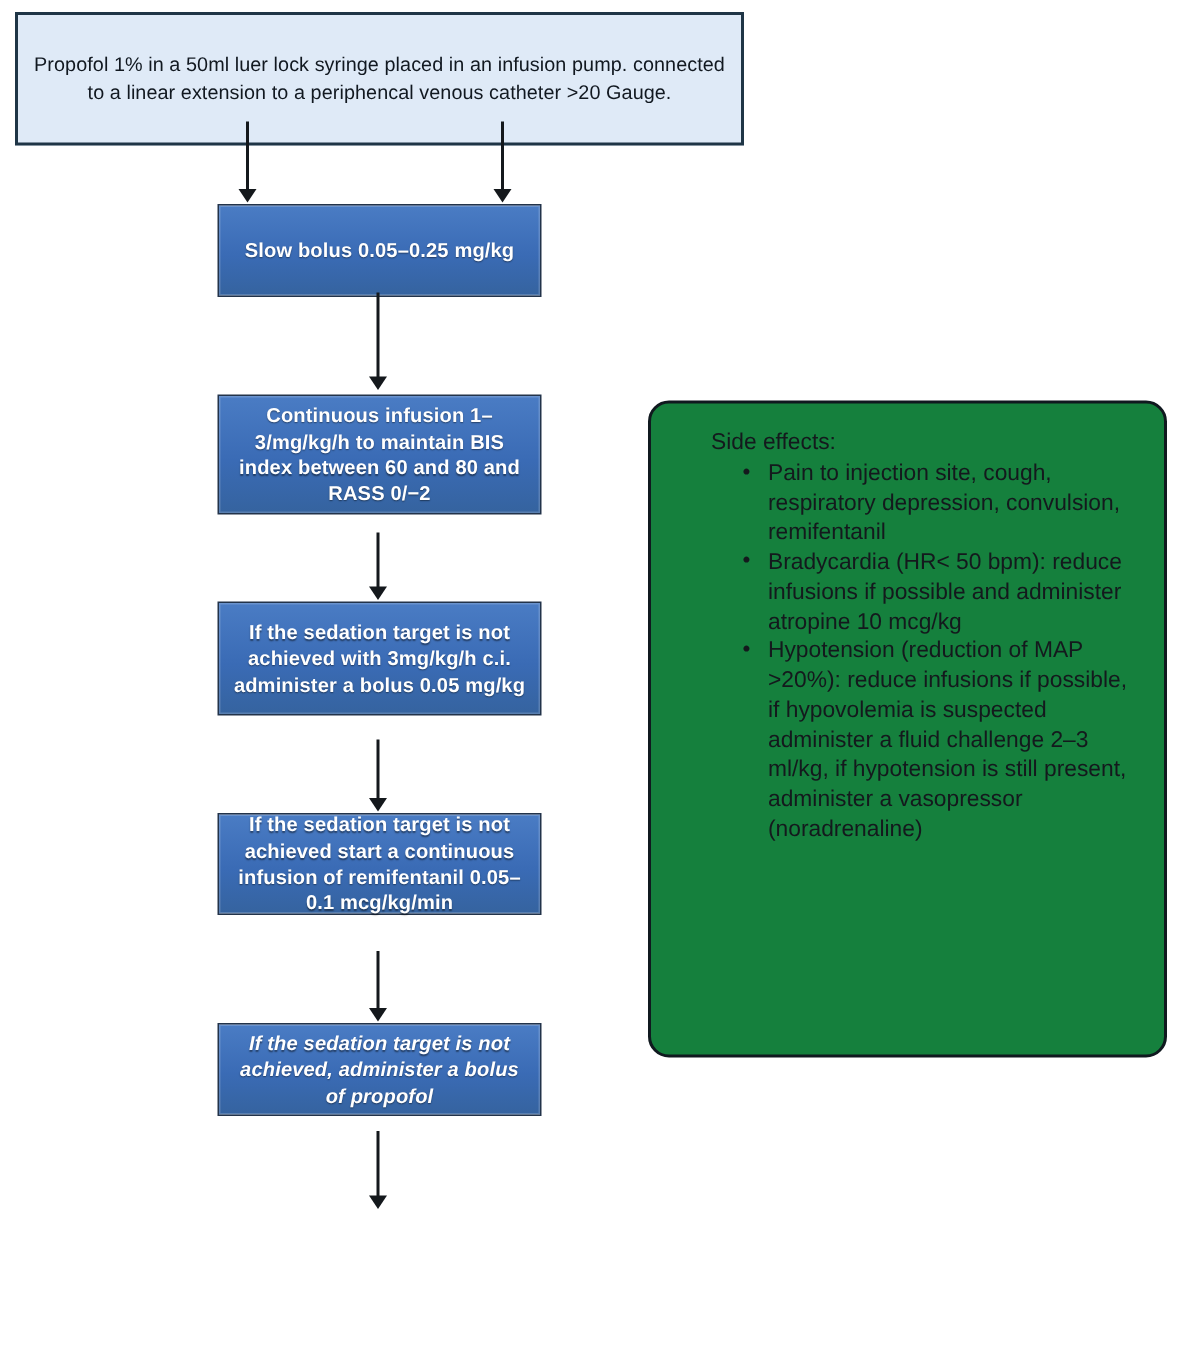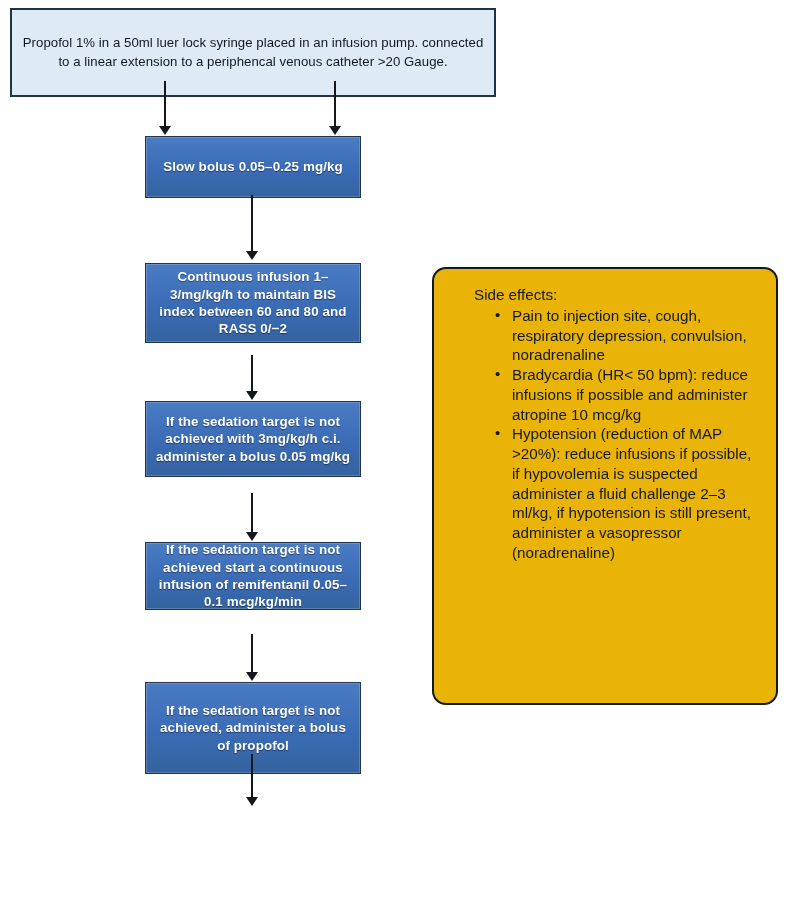--- a/index.html
+++ b/index.html
@@ -86,21 +86,21 @@
   }
 
   
   .side-panel {
     position: absolute;
     left: 432px;
     top: 267px;
     width: 346px;
     height: 438px;
     box-sizing: border-box;
-    background: #eab308;
+    background: #15803d;
     border: 2.5px solid #10191f;
     border-radius: 14px;
     padding: 16px 14px 12px 40px;
   }
   .side-panel .se-title {
     font-size: 15.2px;
     color: #14191d;
     line-height: 1.30;
     margin: 0 0 1px 0;
   }
@@ -162,30 +162,30 @@
   <div class="conn" style="left:251px; top:493px; height:41px;"></div>
   <div class="arrowhead" style="left:246px; top:532px;"></div>
 
   <div class="proc-box" style="top:542px; height:68px;">
     <div class="txt">If the sedation target is not achieved start a continuous infusion of remifentanil 0.05–0.1 mcg/kg/min</div>
   </div>
 
   <div class="conn" style="left:251px; top:634px; height:40px;"></div>
   <div class="arrowhead" style="left:246px; top:672px;"></div>
 
-  <div class="proc-box" style="top:682px; height:92px;">
+  <div class="proc-box" style="top:682px; height:62px;font-style:italic;">
     <div class="txt">If the sedation target is not achieved, administer a bolus of propofol</div>
   </div>
 
   <div class="conn" style="left:251px; top:754px; height:45px;"></div>
   <div class="arrowhead" style="left:246px; top:797px;"></div>
 
 
   <div class="side-panel">
     <div class="se-title">Side effects:</div>
     <ul>
-      <li>Pain to injection site, cough, respiratory depression, convulsion, noradrenaline</li>
+      <li>Pain to injection site, cough, respiratory depression, convulsion, remifentanil</li>
       <li>Bradycardia (HR&lt; 50 bpm): reduce infusions if possible and administer atropine 10 mcg/kg</li>
       <li>Hypotension (reduction of MAP &gt;20%): reduce infusions if possible, if hypovolemia is suspected administer a fluid challenge 2–3 ml/kg, if hypotension is still present, administer a vasopressor (noradrenaline)</li>
     </ul>
   </div>
 
 </div>
 
 </body></html>

